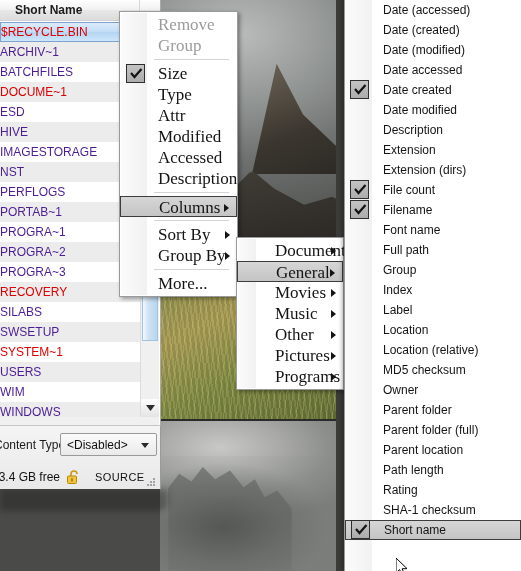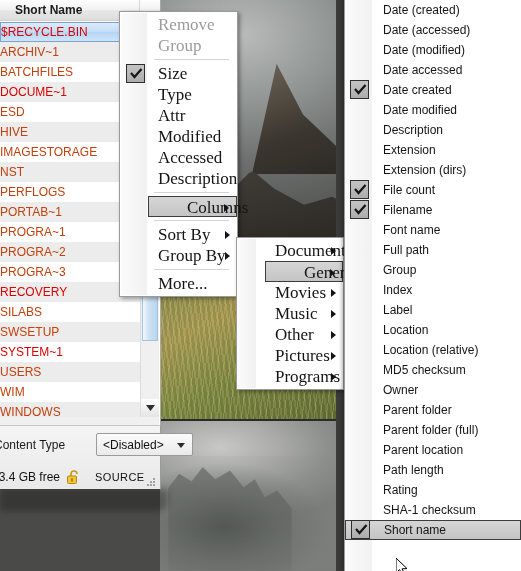--- a/index.html
+++ b/index.html
@@ -74,21 +74,21 @@
   #file-list{position:absolute;left:0;top:22px;width:140px;height:395px;overflow:hidden;}
   .file-row{
     height:20px;line-height:20px;padding-left:0;font-size:12px;
     white-space:nowrap;box-sizing:border-box;
   }
   .file-row.alt{background:#ececec;}
   .file-row.sel{
     background:linear-gradient(180deg,#dcebfb 0%,#c3def6 48%,#b4d5f3 52%,#cde6fb 100%);
     border:1px solid #7da2ce;height:20px;line-height:18px;
   }
-  .c-blue{color:#c2410c;}
+  .c-blue{color:#4c1d95;}
   .c-red{color:#dd0000;}
 
   
   #lp-scroll{
     position:absolute;left:140px;top:22px;width:19px;height:395px;
     background:#f0f0f0;border-left:1px solid #dcdcdc;box-sizing:border-box;
   }
   .sb-btn{
     position:absolute;left:0;width:18px;height:18px;
     background:linear-gradient(180deg,#fdfdfd,#e4e4e4);
@@ -112,21 +112,21 @@
     border-top:1px solid #c6c6c6;border-right:1px solid #9a9a9a;
     box-sizing:border-box;
   }
   #content-type-label{
     position:absolute;left:-6px;top:12px;font-size:12px;color:#1a1a1a;white-space:nowrap;
   }
   #content-type-combo{
     position:absolute;left:60px;top:7px;width:97px;height:23px;
     background:linear-gradient(180deg,#fbfbfb,#eaeaea);
     border:1px solid #9a9a9a;border-radius:2px;box-sizing:border-box;
-    display:flex;align-items:center;margin-left:36px;
+    display:flex;align-items:center;
   }
   #content-type-combo .val{padding-left:6px;font-size:12px;color:#111;}
   #content-type-combo .arrow{
     position:absolute;right:7px;top:9px;
     width:0;height:0;border-left:4px solid transparent;border-right:4px solid transparent;
     border-top:5px solid #2b2b2b;
   }
   #status-bar{
     position:absolute;left:0;top:38px;width:161px;height:26px;
     display:flex;align-items:center;
@@ -158,21 +158,20 @@
   .mi{
     position:relative;height:21px;line-height:21px;
     padding-left:38px;font-size:17px;color:#141414;white-space:nowrap;
     box-sizing:border-box;
     font-family:Liberation Serif, serif;
   }
   .mi.dim{color:#9b9b9b;}
   .mi.hl{
     background:linear-gradient(180deg,#d6d6d6,#c4c4c4);
     border:1px solid #3c3c3c;
-    margin-left:28px;
   }
   .mi .arrow{
     position:absolute;right:7px;top:7px;width:0;height:0;
     border-top:4px solid transparent;border-bottom:4px solid transparent;
     border-left:5px solid #141414;
   }
   .sep{height:1px;background:#d4d4d4;margin:3px 8px 3px 34px;}
   .chk{
     position:absolute;left:6px;top:1px;width:19px;height:19px;
     background:linear-gradient(180deg,#c4c4c4,#acacac);
@@ -342,22 +341,22 @@
       <div class="mi"><span>Music</span><span class="arrow"></span></div>
       <div class="mi"><span>Other</span><span class="arrow"></span></div>
       <div class="mi"><span>Pictures</span><span class="arrow"></span></div>
       <div class="mi"><span>Programs</span><span class="arrow"></span></div>
     </div>
 </div>
 
 <div id="right-list">
   <div class="gutter"></div>
   <div id="right-items">
+      <div class="ri"><span>Date (accessed)</span></div>
       <div class="ri"><span>Date (created)</span></div>
-      <div class="ri"><span>Date (accessed)</span></div>
       <div class="ri"><span>Date (modified)</span></div>
       <div class="ri"><span>Date accessed</span></div>
       <div class="ri"><span class="chk">
           <svg width="13" height="11" viewBox="0 0 13 11">
             <polyline points="1,5 4.5,9 11.5,1" fill="none" stroke="#151515" stroke-width="2.2"></polyline>
           </svg>
         </span><span>Date created</span></div>
       <div class="ri"><span>Date modified</span></div>
       <div class="ri"><span>Description</span></div>
       <div class="ri"><span>Extension</span></div>

